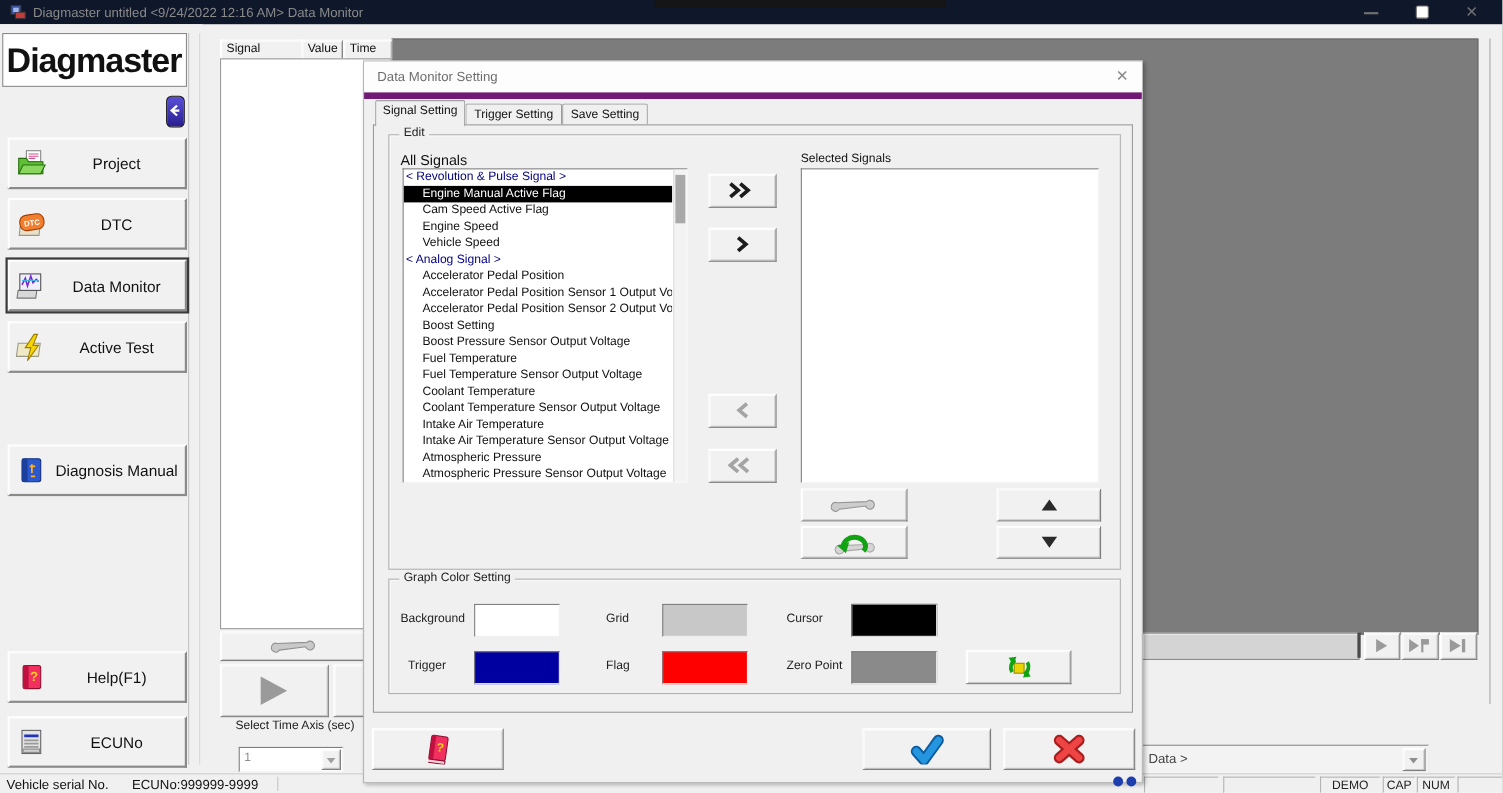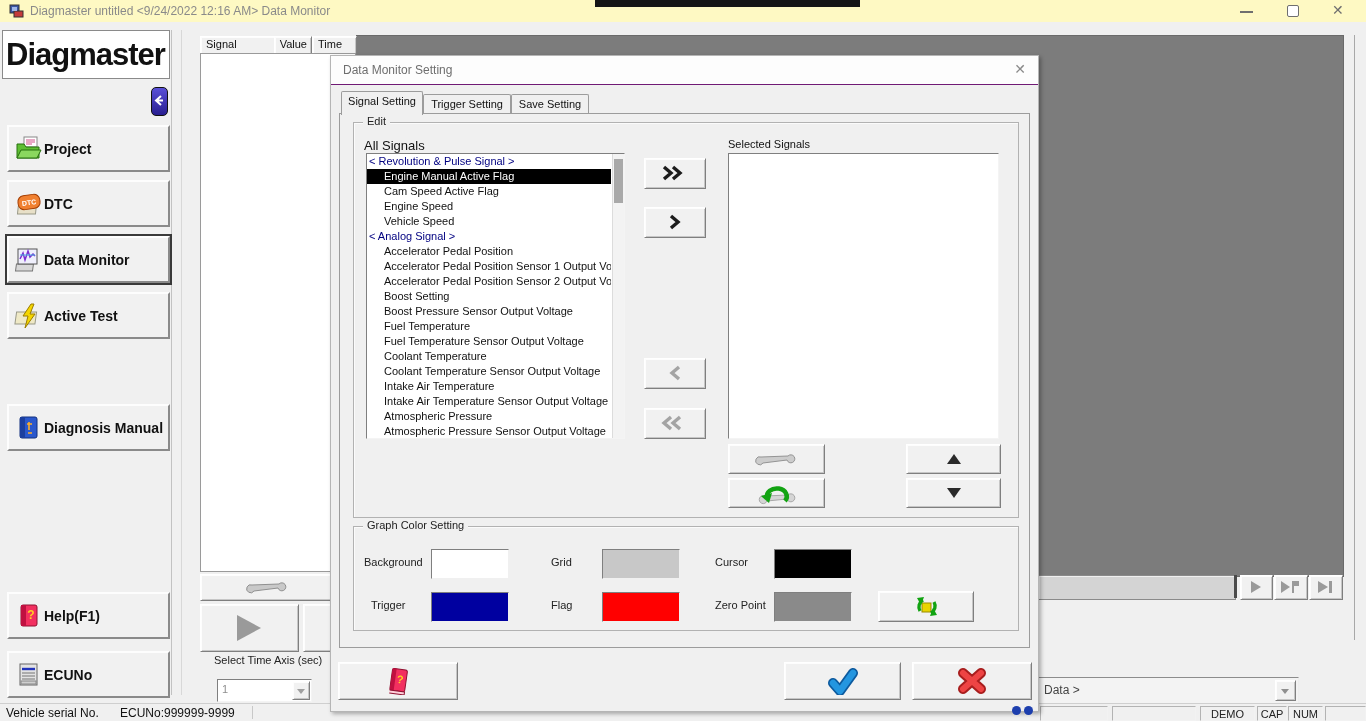--- a/index.html
+++ b/index.html
@@ -9,26 +9,26 @@
   
   .raised{background:#f1f1f1;border:1px solid;border-color:#ffffff #7f7f7f #7f7f7f #ffffff;
           box-shadow:inset 1px 1px 0 #fdfdfd,inset -1px -1px 0 #c6c6c6}
   .raised2{background:#f1f1f1;border:2px solid;border-color:#fdfdfd #8a8a8a #8a8a8a #fdfdfd}
   .sunken{background:#ffffff;border:1px solid;border-color:#7f7f7f #f4f4f4 #f4f4f4 #7f7f7f}
   .panelcell{border:1px solid;border-color:#b3b3b3 #f2f2f2 #f2f2f2 #b3b3b3;font-size:11px;
              line-height:14px;text-align:center;color:#222}
   .groupbox{border:1px solid #b2b2b2;box-shadow:1px 1px 0 #fbfbfb inset}
   .legend{position:absolute;top:-8px;left:9px;background:#f0f0f0;padding:0 4px;font-size:11px;color:#222}
   
-  .titlebar{left:0;top:0;width:1366px;height:22px;background:#fef9c3}
+  .titlebar{left:0;top:0;width:1366px;height:22px;background:#0f172a}
   .titletext{left:30px;top:4px;font-size:12px;color:#8a8a8a;white-space:nowrap}
   .blackstrip{left:595px;top:0;width:265px;height:7px;background:#151515}
   
   .navbtn{left:7px;width:159px;height:43px;display:flex;align-items:center;cursor:pointer}
-  .navlabel{flex:1;text-align:left;font-weight:bold;font-size:14px;white-space:nowrap;overflow:hidden}
+  .navlabel{flex:1;text-align:center;font-weight:normal;font-size:14px;white-space:nowrap;overflow:hidden}
   .navicon{width:30px;height:28px;margin-left:5px;flex:0 0 auto}
   
   .li{height:15px;line-height:15px;font-size:11px;padding-left:17px;white-space:nowrap;overflow:hidden;cursor:default}
   .li.cat{color:#000080;padding-left:2px}
   .li.sel{background:#000;color:#fff}
   
   .tab{position:absolute;height:20px;top:38px;background:#f0f0f0;border:1px solid #9c9c9c;border-bottom:none;
        border-radius:2px 2px 0 0;font-size:11px;line-height:19px;text-align:center;cursor:pointer;z-index:2}
   .tab.active{top:35px;height:23px;z-index:4;background:#f0f0f0}
   .swlabel{font-size:11px;color:#222;white-space:nowrap}
@@ -193,21 +193,21 @@
     <div class="abs panelcell" style="left:1200px;top:2px;width:53px;height:13px">DEMO</div>
     <div class="abs panelcell" style="left:1257px;top:2px;width:28px;height:13px">CAP</div>
     <div class="abs panelcell" style="left:1288px;top:2px;width:33px;height:13px">NUM</div>
     <div class="abs panelcell" style="left:1325px;top:2px;width:39px;height:13px"></div>
   </div>
   <div class="abs" style="left:1012px;top:706px;width:9px;height:9px;border-radius:50%;background:#1d3fae;z-index:60"></div>
   <div class="abs" style="left:1024px;top:706px;width:9px;height:9px;border-radius:50%;background:#1d3fae;z-index:60"></div>
 
   <div class="abs" style="left:330px;top:55px;width:707px;height:655px;background:#f0f0f0;border:1px solid #b5b5b5;box-shadow:2px 2px 4px rgba(0,0,0,.3);z-index:40">
 
-    <div class="abs" style="left:0;top:0;width:100%;height:28px;background:#fdfdfd;border-bottom:1px solid #701a75">
+    <div class="abs" style="left:0;top:0;width:100%;height:28px;background:#fdfdfd;border-bottom:6px solid #701a75">
       <span style="position:absolute;left:12px;top:7px;font-size:12px;color:#6e6e6e">Data Monitor Setting</span>
       <span style="position:absolute;right:12px;top:5px;font-size:14px;color:#8a8a8a;cursor:pointer">✕</span>
     </div>
 
     <div class="tab active" style="left:10px;width:80px">Signal Setting</div>
     <div class="tab" style="left:92px;width:86px">Trigger Setting</div>
     <div class="tab" style="left:180px;width:76px">Save Setting</div>
 
     <div class="abs" style="left:8px;top:57px;width:689px;height:533px;border:1px solid #9c9c9c;background:#f0f0f0;z-index:3"></div>
 

